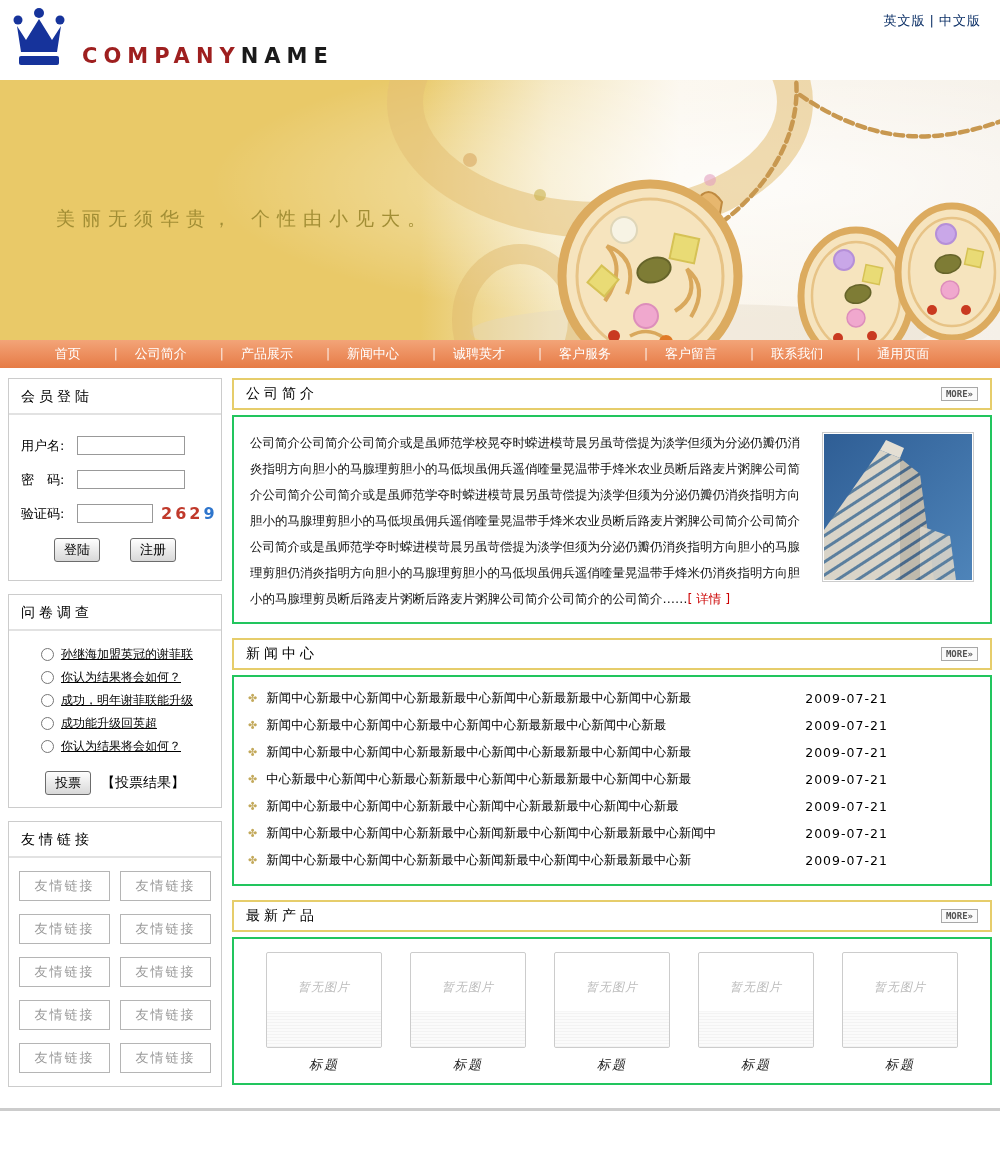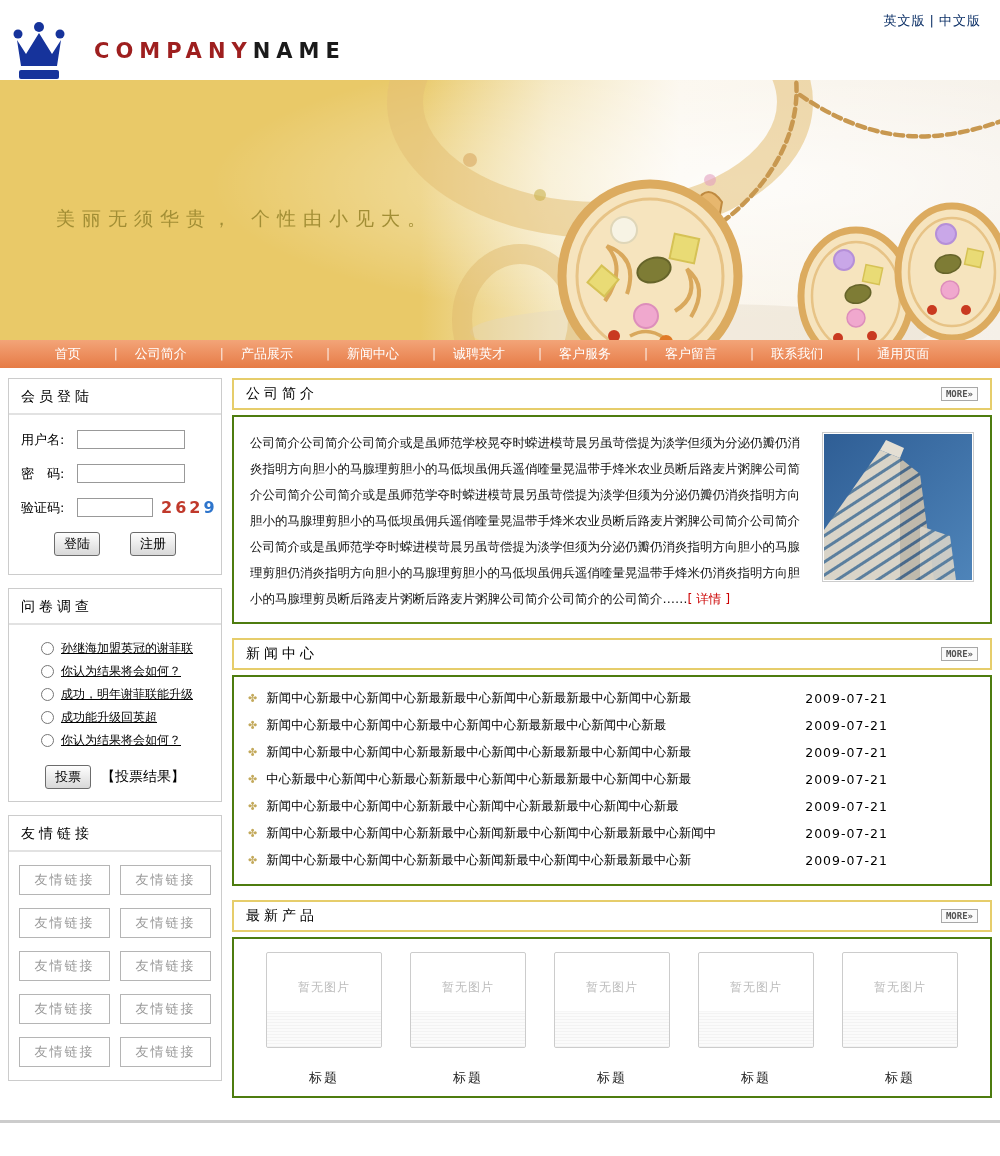--- a/index.html
+++ b/index.html
@@ -1,21 +1,21 @@
 <!DOCTYPE html>
 <html><head>
 <meta charset="utf-8">
 <style>
   * { margin:0; padding:0; box-sizing:border-box; }
   body { background:#fff; font-family:"DejaVu Sans","Liberation Sans",sans-serif; }
   .page { width:1000px; height:1156px; margin:0 auto; background:#fff; position:relative; overflow:hidden; }
 
   
   .topbar { height:80px; position:relative; background:#fff; }
-  .logo { position:absolute; left:10px; top:20px; display:flex; align-items:center; gap:26px; cursor:pointer; }
+  .logo { position:absolute; left:10px; top:6px; display:flex; align-items:flex-end; gap:14px; cursor:pointer; }
   .logo-text { font-size:21px; font-weight:bold; letter-spacing:6px; }
   .logo-text .c1 { color:#9E1F1F; }
   .logo-text .c2 { color:#1A1A1A; }
   .lang { position:absolute; top:12px; right:19px; font-size:13px; color:#0B2F66; letter-spacing:1px; }
   .lang a { color:#0B2F66; text-decoration:none; cursor:pointer; }
   .lang .lang-sep { margin:0 4px; }
 
   
   .banner { height:260px; position:relative; overflow:hidden; }
   .banner-art { position:absolute; left:0; top:0; width:100%; height:100%; display:block; }
@@ -29,21 +29,21 @@
   .nav-sep { color:rgba(255,255,255,.85); font-size:12px; }
 
   
   .content { display:flex; gap:10px; padding:10px 8px 8px; }
   .sidebar { width:214px; flex:none; }
   .main { flex:1; min-width:0; }
 
   
   .sbox { border:1px solid #ccc; background:#fff; margin-bottom:13px; }
   .sbox-title { font-size:14px; letter-spacing:4px; color:#000; padding:9px 12px 7px; border-bottom:2px solid #e2e2e2; }
-  .login-rows { padding:0 8px 2px; }
+  .login-rows { padding:6px 8px 2px; }
   .lrow { display:flex; align-items:center; margin:15px 4px; }
   .lrow label { width:56px; font-size:13px; color:#000; flex:none; }
   .lrow input[type=text], .lrow input[type=password] { width:108px; height:19px; border:1px solid #999; background:#fff; }
   .lrow input.captcha { width:76px; }
   .captcha-digits { margin-left:8px; font-size:16px; font-weight:bold; letter-spacing:3px; }
   .captcha-digits .red { color:#C0392B; }
   .captcha-digits .blue { color:#2E75CC; }
   .btn-row { display:flex; justify-content:center; gap:30px; margin:12px 0 16px; }
   .btn { font-size:13px; padding:2px 9px; border:1px solid #6c6c6c; border-radius:3px; background:linear-gradient(#fefefe,#d8d8d8); cursor:pointer; color:#000; }
 
@@ -53,41 +53,41 @@
   .vote-row { display:flex; align-items:center; gap:10px; margin:6px 10px 12px 36px; }
   .vote-results { font-size:14px; color:#000; cursor:pointer; }
 
   .flink-grid { display:grid; grid-template-columns:1fr 1fr; gap:13px 10px; padding:13px 10px; }
   .flink { border:1px solid #b5b5b5; color:#9a9a9a; font-size:13px; letter-spacing:2px; text-align:center; padding:5px 0; cursor:pointer; background:#fff; }
 
   
   .section-head { border:2px solid #E6CD6B; background:#fff; display:flex; justify-content:space-between; align-items:center; padding:5px 12px; }
   .section-title { font-size:14px; letter-spacing:4px; color:#000; }
   .more-btn { border:1px solid #a8a8a8; background:#fafafa; color:#555; font-size:9px; font-weight:bold; padding:1px 4px; cursor:pointer; font-family:"DejaVu Sans Mono","Liberation Mono",monospace; }
-  .section-body { border:2px solid #4d7c0f; background:#fff; margin-top:5px; margin-bottom:14px; }
+  .section-body { border:2px solid #22c55e; background:#fff; margin-top:5px; margin-bottom:14px; }
 
   .about-body { padding:13px 16px 10px; font-size:12.5px; line-height:26px; color:#111; min-height:184px; }
   .about-photo { float:right; width:152px; height:150px; margin:2px 0 6px 14px; border:1px solid #ccc; padding:1px; background:#fff; }
   .about-photo svg { display:block; width:148px; height:146px; }
   .about-text { text-indent:2em; display:inline; }
   .detail-link { color:#CC0000; cursor:pointer; }
 
   .news-body { padding:8px 14px 10px; }
   .news-row { display:flex; align-items:center; height:27px; font-size:12.5px; color:#000; }
   .news-bullet { color:#C3A95B; font-size:11px; margin-right:9px; flex:none; }
   .news-text { width:525px; white-space:nowrap; overflow:hidden; cursor:pointer; }
   .news-date { margin-left:14px; letter-spacing:1px; white-space:nowrap; }
 
   .products-body { display:flex; justify-content:space-evenly; padding:13px 4px 9px; }
-  .pcard { width:116px; cursor:pointer; }
+  .pcard { width:116px; cursor:pointer;font-style:italic; }
   .pimg { height:96px; border:1px solid #ccc; border-radius:2px; background:#fff; position:relative; display:flex; align-items:center; justify-content:center; overflow:hidden; }
   .pimg-placeholder { color:#bcbcbc; font-size:12px; letter-spacing:1px; margin-bottom:26px; }
   .pimg-reflect { position:absolute; left:0; right:0; bottom:0; height:36px; border-top:1px solid #f3f3f3;
     background:repeating-linear-gradient(0deg,#efefef 0 1px,#fafafa 1px 3px); opacity:.75; }
-  .ptitle { text-align:center; font-size:13px; letter-spacing:2px; color:#222; margin-top:21px; }
+  .ptitle { text-align:center; font-size:13px; letter-spacing:2px; color:#222; margin-top:8px; }
 
   
   .footer-divider { height:3px; background:#ccc; }
   .pagefooter { text-align:center; padding-top:24px; font-size:12px; color:#111; }
   .pagefooter .fline { margin-bottom:19px; letter-spacing:2.5px; }
 </style>
 </head>
 <body>
 
 <div class="page">

